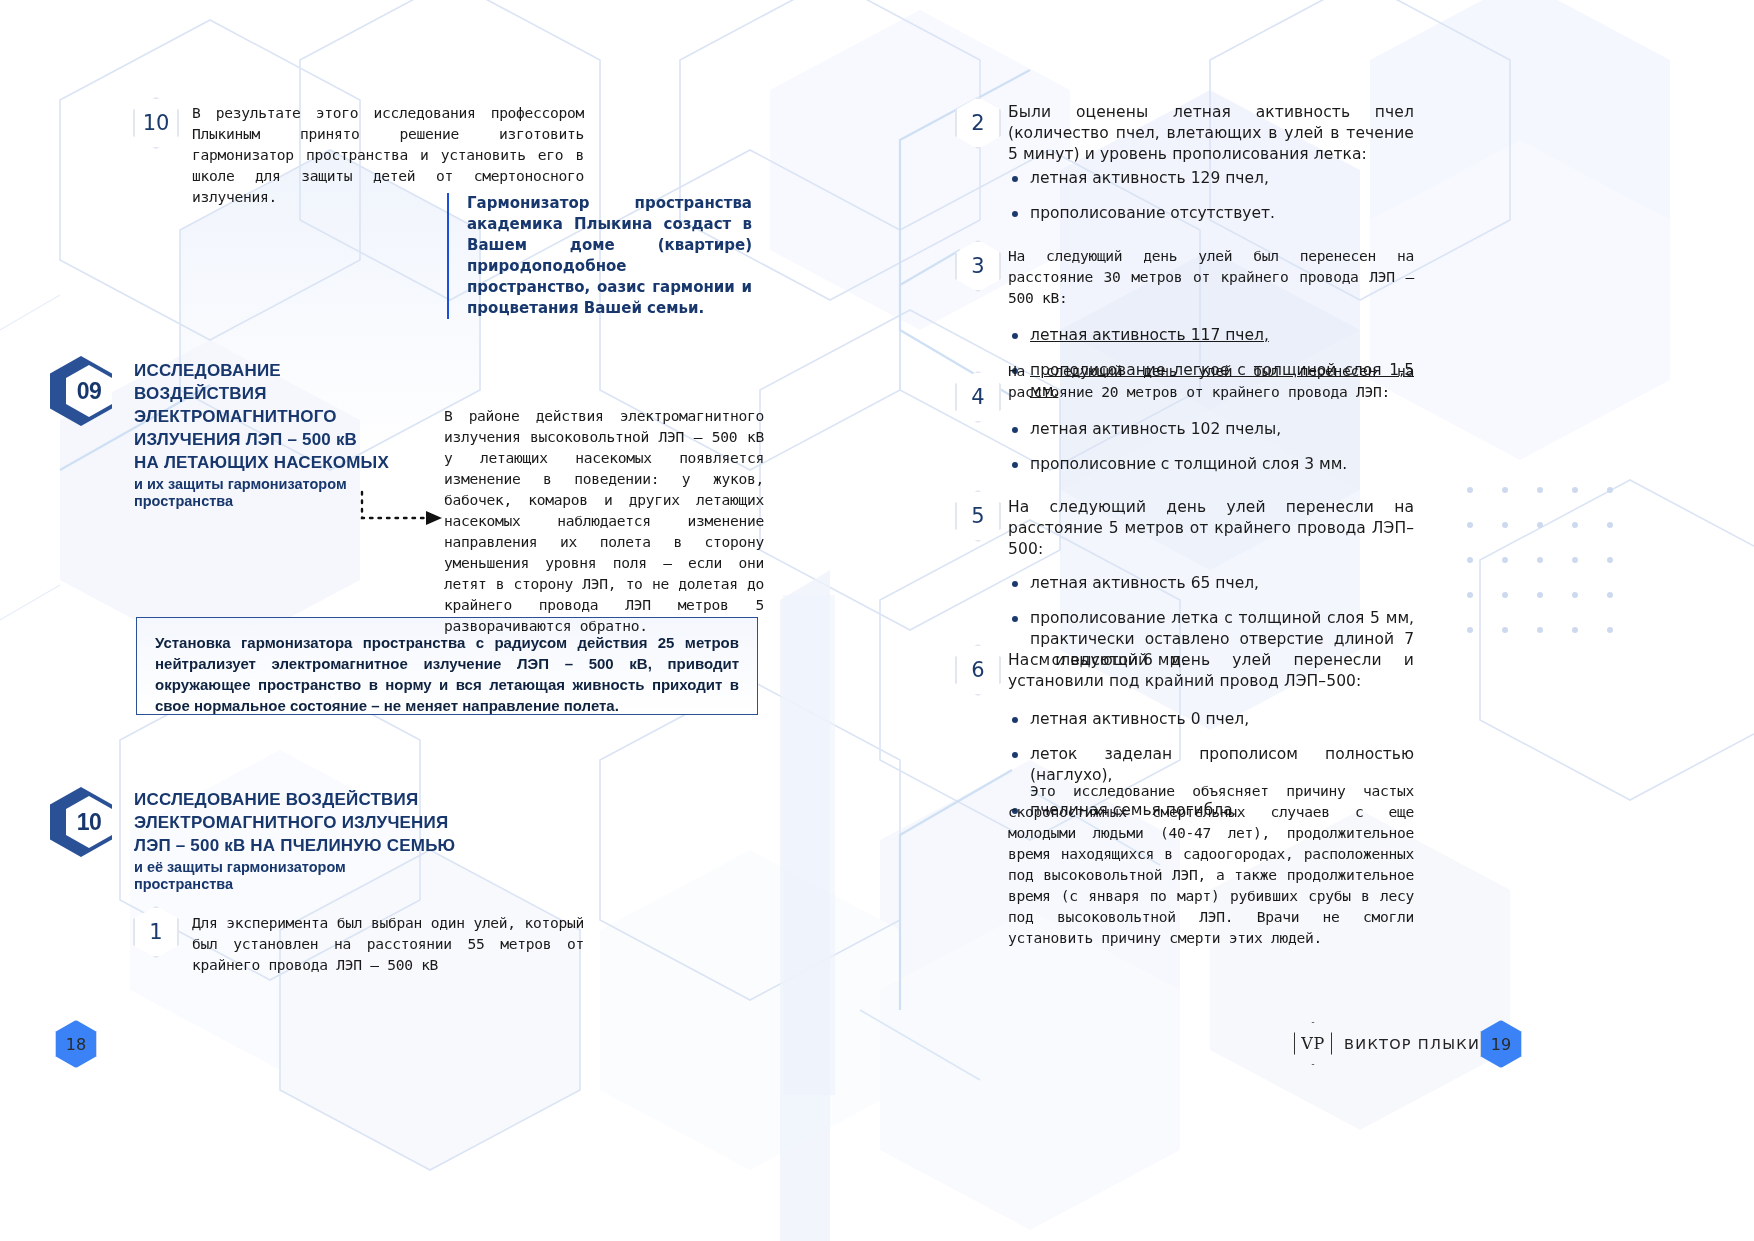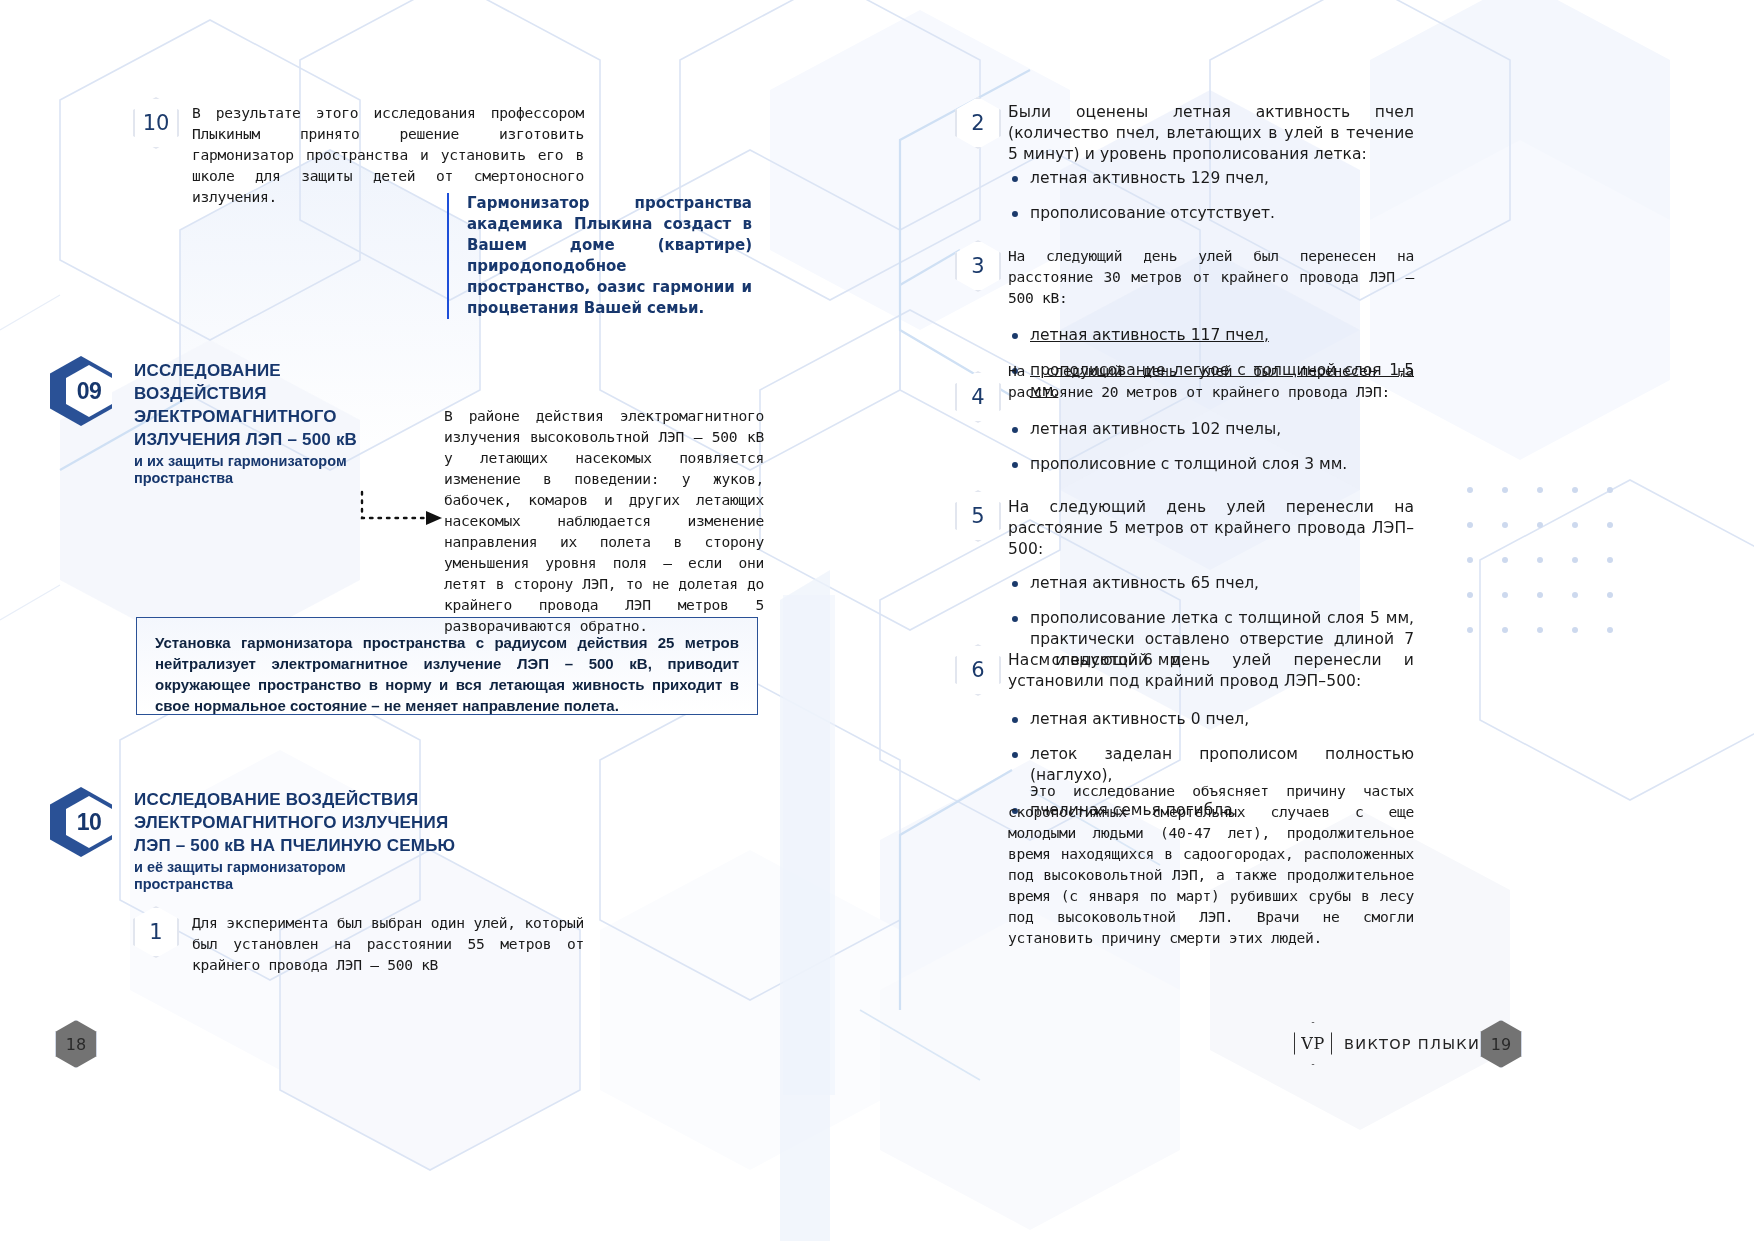--- a/index.html
+++ b/index.html
@@ -128,21 +128,21 @@
   
   .dotarrow{position:absolute;}
 
   
   .pagenum{
     position:absolute;
     width:40px;height:46px;
     display:flex;align-items:center;justify-content:center;
     border:1.5px solid #cfd6e4;
     clip-path:polygon(50% 0%,100% 25%,100% 75%,50% 100%,0% 75%,0% 25%);
-    background:#737373;
+    background:#3b82f6;
     font-size:16px;color:#2a2a2a;
   }
   .brand{
     position:absolute;display:flex;align-items:center;gap:12px;
   }
   .brand-hex{
     width:36px;height:41px;
     display:flex;align-items:center;justify-content:center;
     border:1.3px solid #333;
     clip-path:polygon(50% 0%,100% 25%,100% 75%,50% 100%,0% 75%,0% 25%);
@@ -260,20 +260,21 @@
   <div class="sec-hex" style="left:50px;top:356px;">
     <div class="sec-hex-inner">
       <b>09</b>
     </div>
   </div>
   <div class="col" style="left:134px;top:359px;width:300px;">
     <div class="sec-title">ИССЛЕДОВАНИЕ</div>
     <div class="sec-title">ВОЗДЕЙСТВИЯ</div>
     <div class="sec-title">ЭЛЕКТРОМАГНИТНОГО</div>
     <div class="sec-title">ИЗЛУЧЕНИЯ ЛЭП – 500 кВ</div>
+    <div class="sec-title">НА ЛЕТАЮЩИХ НАСЕКОМЫХ</div>
     <div class="sec-sub" style="margin-top:2px;">и их защиты гармонизатором</div>
     <div class="sec-sub">пространства</div>
   </div>
 
   <svg class="dotarrow" style="left:358px;top:488px;" width="100" height="60" viewBox="0 0 100 60">
     <path d="M4,4 L4,30 L70,30" fill="none" stroke="#111" stroke-width="2.4" stroke-dasharray="2.5 6" stroke-linecap="round"></path>
     <polygon points="68,23 84,30 68,37" fill="#111"></polygon>
   </svg>
 
   <div class="col para mono" style="left:444px;top:405px;width:320px;">В районе действия электромагнитного излучения высоковольтной ЛЭП – 500 кВ у летающих насекомых появляется изменение в поведении: у жуков, бабочек, комаров и других летающих насекомых наблюдается изменение направления их полета в сторону уменьшения уровня поля – если они летят в сторону ЛЭП, то не долетая до крайнего провода ЛЭП метров 5 разворачиваются обратно.</div>

